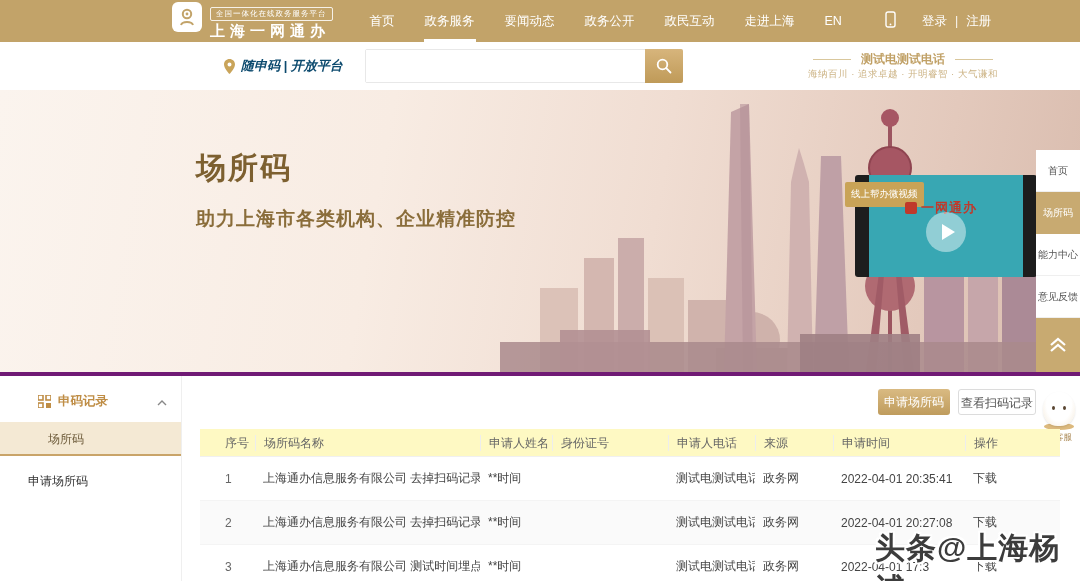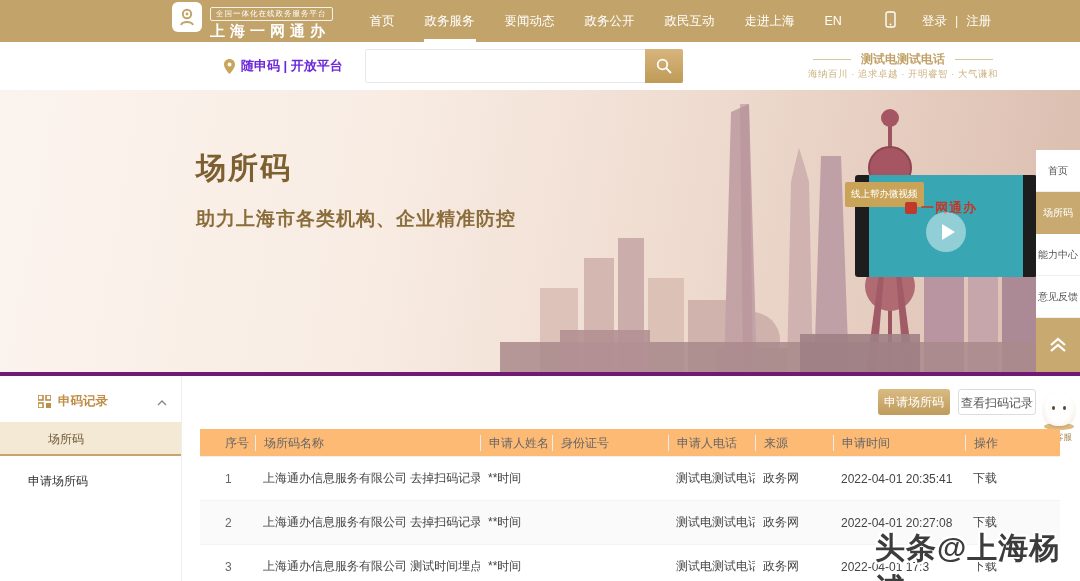--- a/index.html
+++ b/index.html
@@ -16,21 +16,21 @@
   .nav-item { position:relative; color:#fff; font-size:12.5px; line-height:42px; padding:0 15px; cursor:pointer; white-space:nowrap; }
   .nav-item.active::after { content:""; position:absolute; left:14px; right:14px; bottom:0; height:3px; background:#fff; }
   .nav-right { margin-left:18px; display:flex; align-items:center; }
   .phone-icon { margin:0 26px 0 10px; }
   .auth { color:#fff; font-size:12.5px; display:flex; align-items:center; }
   .auth span { cursor:pointer; }
   .auth .divider { margin:0 8px; cursor:default; opacity:.9; }
 
   
   .subheader { position:absolute; top:42px; left:0; width:1080px; height:48px; background:#fff; }
-  .shortcut { position:absolute; left:224px; top:0; height:48px; display:flex; align-items:center; font-size:13px; font-weight:bold; color:#6d28d9; }
+  .shortcut { position:absolute; left:224px; top:0; height:48px; display:flex; align-items:center; font-size:13px; font-weight:bold; color:#0c4a6e;font-style:italic; }
   .shortcut svg { margin-right:6px; }
   .search-box { position:absolute; left:365px; top:7px; width:318px; height:34px; border:1px solid #e8e8e8; border-radius:2px; display:flex; }
   .search-input { flex:1; border:none; outline:none; padding:0 10px; font-size:13px; color:#333; }
   .search-btn { width:38px; height:34px; margin:-1px -1px -1px 0; border:none; background:linear-gradient(180deg,#d7b57c,#bf9a58); border-radius:0 2px 2px 0; cursor:pointer; display:flex; align-items:center; justify-content:center; }
   .spirit { position:absolute; right:52px; top:9px; width:250px; text-align:center; }
   .spirit-title { font-size:12px; color:#c0a065; font-weight:bold; display:flex; align-items:center; justify-content:center; }
   .spirit-title::before,.spirit-title::after { content:""; display:inline-block; width:38px; height:1px; background:#d9c79c; margin:0 10px; }
   .spirit-motto { font-size:9.5px; color:#ccb384; letter-spacing:.5px; }
 
   
@@ -71,21 +71,21 @@
   .mascot { position:absolute; left:1038px; top:16px; width:42px; cursor:pointer; }
   .mascot-body { width:32px; height:34px; margin:0 auto; background:radial-gradient(ellipse at 50% 35%,#ffffff 55%,#f4e9d8 100%); border-radius:50% 50% 46% 46%; position:relative; box-shadow:0 1px 2px rgba(0,0,0,.12); }
   .mascot-body::before,.mascot-body::after { content:""; position:absolute; top:14px; width:3px; height:4px; background:#5a4632; border-radius:50%; }
   .mascot-body::before { left:9px; } .mascot-body::after { right:9px; }
   .mascot-base { width:30px; height:7px; margin:-3px auto 0; background:#dcb97d; border-radius:50%; }
   .mascot-label { font-size:8.5px; color:#a8854f; margin-top:2px; }
 
   
   .table { position:absolute; left:200px; top:53px; width:860px; }
   .trow { display:grid; grid-template-columns:55px 225px 72px 116px 87px 78px 132px 1fr; align-items:center; }
-  .thead { height:28px; background:#fdba74; border-bottom:1px solid #f0f0f0; }
+  .thead { height:28px; background:#fef9c3; border-bottom:1px solid #f0f0f0; }
   .thead .cell { font-size:12px; color:#666; padding-left:8px; height:16px; line-height:16px; }
   .thead .cell + .cell { border-left:1px solid #ededed; }
   .thead .cell:first-child { padding-left:25px; }
   .tbody .trow { height:44px; border-bottom:1px solid #f4f4f4; }
   .tbody .trow:nth-child(2) { background:#fafafa; }
   .tbody .cell { font-size:12px; color:#444; padding-left:8px; white-space:nowrap; overflow:hidden; }
   .tbody .cell:first-child { padding-left:25px; color:#666; }
   .cell-name { color:#333; }
   .download-link { color:#cfa15e; cursor:pointer; }
 

